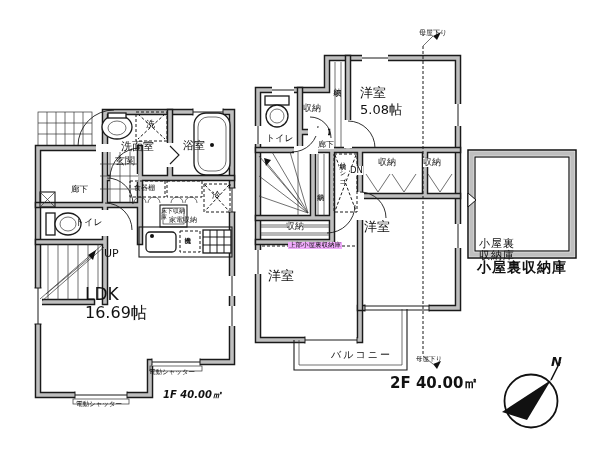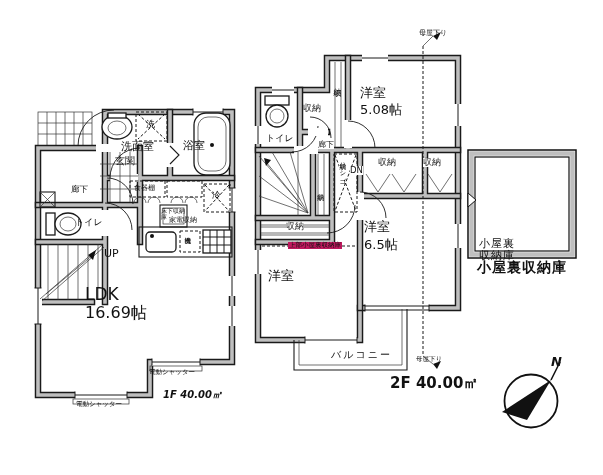--- a/index.html
+++ b/index.html
@@ -248,25 +248,24 @@
   <div class="lbl vert" style="left:332px;top:82px;font-size:8px;">収納</div>
   <div class="lbl ctr" style="left:360px;top:86px;width:90px;font-size:13px;">洋室</div>
   <div class="lbl ctr" style="left:360px;top:103px;width:90px;font-size:13px;">5.08帖</div>
   <div class="lbl" style="left:266px;top:134px;font-size:9px;">トイレ</div>
   <div class="lbl" style="left:303px;top:104px;font-size:9px;">収納</div>
   <div class="lbl" style="left:318px;top:141px;font-size:8px;background:#fff;">廊下</div>
   <div class="lbl" style="left:312px;top:166px;font-size:8.5px;background:#fff;margin-left:38px;">DN</div>
   <div class="lbl vert" style="left:316px;top:188px;font-size:7px;">収納</div>
   <div class="lbl vert" style="left:339px;top:158px;font-size:6.5px;background:#fff;">収納ハシゴ</div>
   <div class="lbl" style="left:286px;top:222px;font-size:9px;background:#fff;">収納</div>
-  <div class="lbl" style="left:288px;top:242px;font-size:6.5px;background:#be185d;padding:0 1px;">上部小屋裏収納庫</div>
+  <div class="lbl" style="left:288px;top:242px;font-size:6.5px;background:#f0abfc;padding:0 1px;">上部小屋裏収納庫</div>
   <div class="lbl" style="left:378px;top:158px;font-size:9px;background:#fff;">収納</div>
   <div class="lbl" style="left:423px;top:158px;font-size:9px;background:#fff;">収納</div>
   <div class="lbl ctr" style="left:364px;top:220px;width:90px;font-size:13px;">洋室</div>
-  <div class="lbl ctr" style="left:364px;top:238px;width:90px;font-size:13px;">6.5帖</div>
   <div class="lbl ctr" style="left:268px;top:269px;width:90px;font-size:13px;">洋室</div>
   <div class="lbl" style="left:331px;top:350px;font-size:10px;letter-spacing:2px;">バルコニー</div>
   <div class="lbl" style="left:416px;top:356px;font-size:6.5px;">母屋下り</div>
   <div class="lbl bold" style="left:390px;top:376px;font-size:15px;">2F 40.00㎡</div>
 
   <div class="lbl ctr" style="left:479px;top:190px;width:86px;font-size:11px;letter-spacing:1px;">
     <span style="display:block;margin-top:48px;">小屋裏</span>
     <span style="display:block;">収納庫</span>
   </div>
   <div class="lbl bold" style="left:477px;top:260px;font-size:14px;letter-spacing:1px;">小屋裏収納庫</div>

